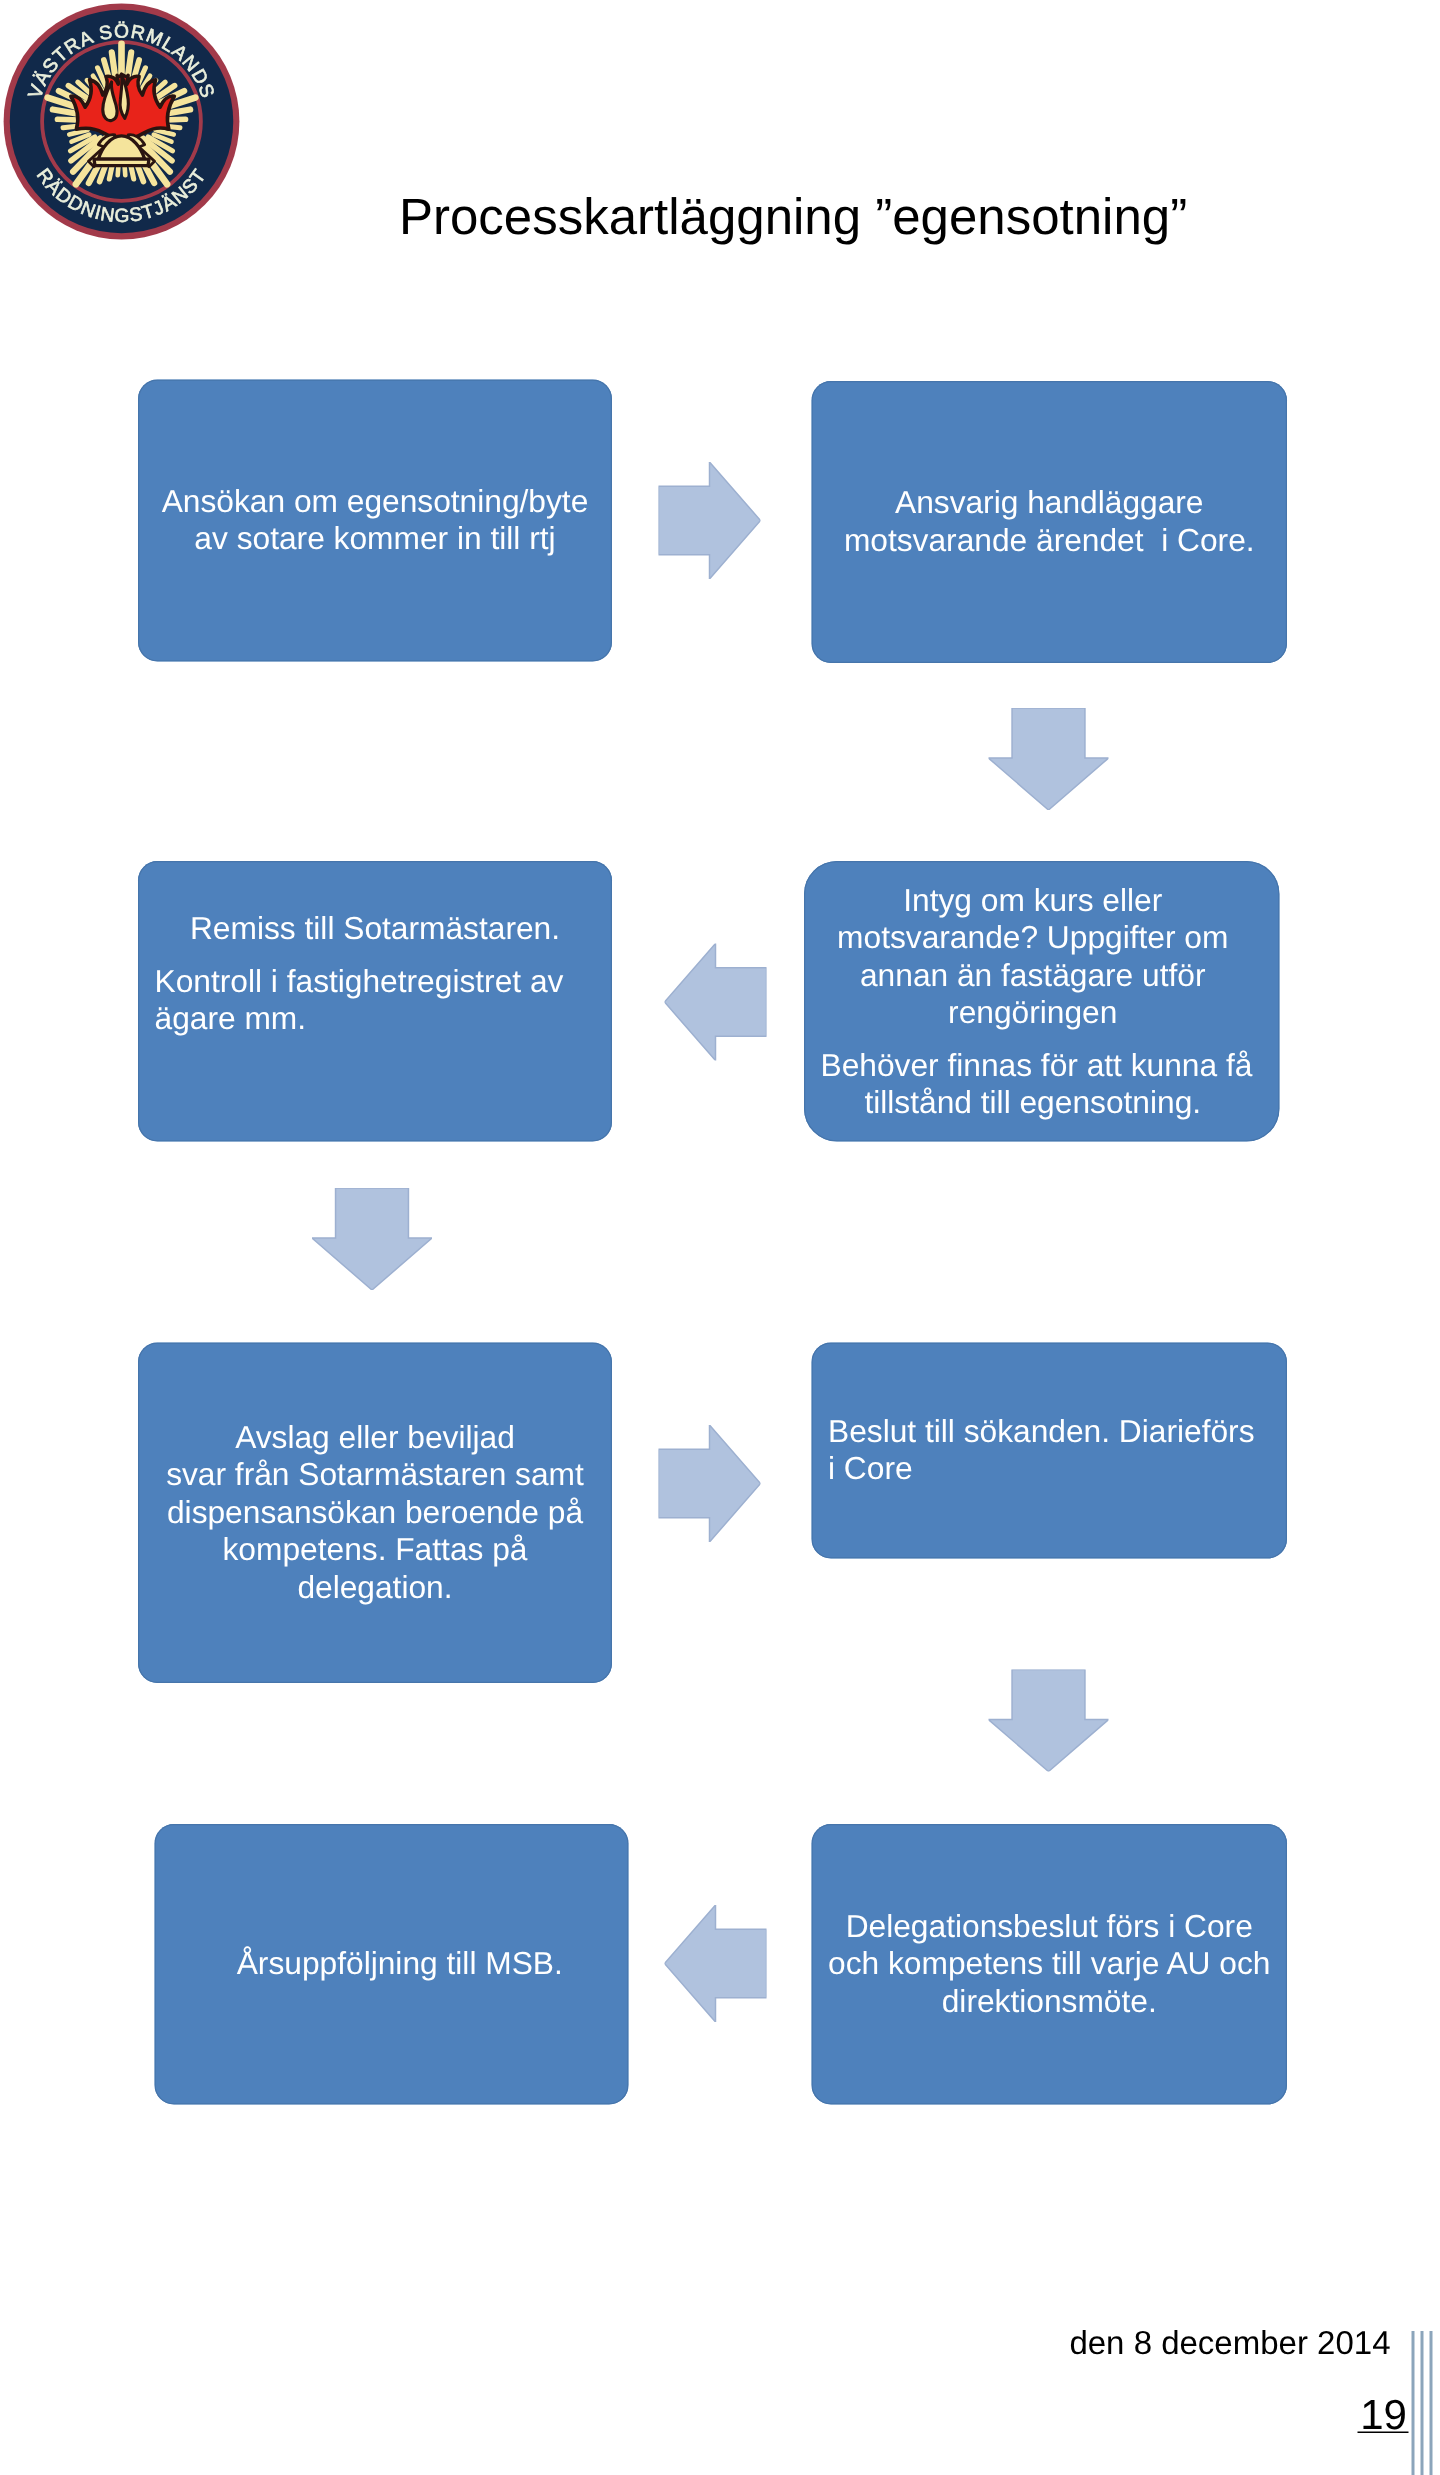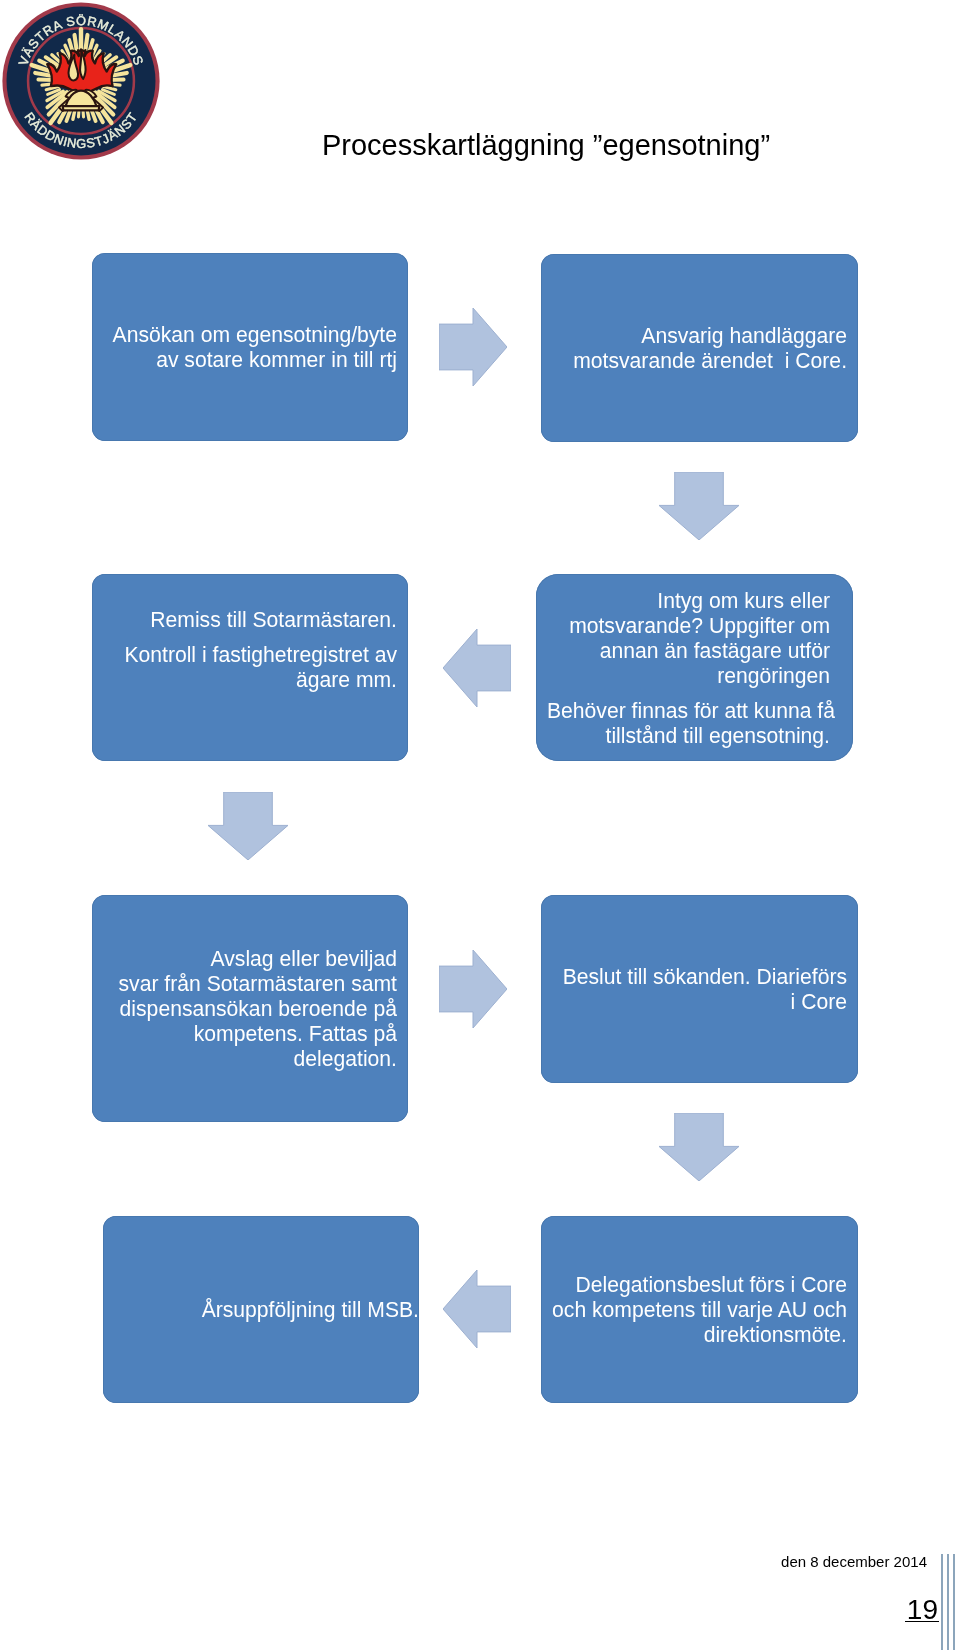--- a/index.html
+++ b/index.html
@@ -2,33 +2,33 @@
 <html><head>
 <meta charset="utf-8">
 <style>
   html, body { margin:0; padding:0; background:#ffffff; }
   body { width:960px; height:1650px; position:relative; overflow:hidden;
          font-family:"Liberation Sans", sans-serif; }
   .stage { position:absolute; left:0; top:0; width:960px; height:1650px; }
   .logo-wrap { position:absolute; left:2px; top:2px; width:158px; height:158px; }
   .lgtxt { font-family:"Liberation Sans", sans-serif; font-size:16.2px; fill:#EAEFDC;
            letter-spacing:0.9px; font-weight:400; paint-order:stroke; stroke:#EAEFDC; stroke-width:0.55px; }
-  .title { position:absolute; left:266px; top:126px; width:560px; text-align:center;
-           color:#000; font-size:29px; line-height:38px; white-space:nowrap; }
+  .title { position:absolute; left:266px; top:126px; width:560px; 
+           color:#000; font-size:34px; line-height:38px; white-space:nowrap; }
   .box { position:absolute; background:#4E81BC; border-radius:13px; color:#fff;
          box-shadow:inset 0 0 0 0.8px #4675AB;
          box-sizing:border-box; display:flex; flex-direction:column; justify-content:center;
          font-size:21.15px; line-height:25.0px; }
   .box p { margin:0; text-align:center; }
   .box p.left { text-align:left; }
-  .box .ln { display:block; white-space:pre;text-align:right; }
+  .box .ln { display:block; white-space:pre; }
   .box .gap { height:10px; }
   .arrow { position:absolute; }
   .footer-date { position:absolute; left:0; top:1549px; width:927px; text-align:right;
-                 color:#000; font-size:15px; line-height:26px; }
+                 color:#000; font-size:22px; line-height:26px; }
   .page-num { position:absolute; left:0; top:1593px; width:939px; text-align:right;
               color:#000; font-size:28px; line-height:34px; }
   .page-num span { display:inline-block; border-bottom:1.8px solid #000; padding:0 1px 0 2px; line-height:22px; }
   .vline { position:absolute; top:1554px; height:96px; width:1.7px; background:#8CA5BB; }
 </style>
 </head>
 <body>
 
 <div class="stage">
 <div class="logo-wrap"><svg viewBox="0 0 200 200" width="158" height="158">
@@ -157,21 +157,21 @@
     </div>
 <div class="box" style="left:92px;top:895px;width:316px;height:227px;padding-left:11px;padding-right:11px;">
       <p class="p">
         <span class="ln">Avslag eller beviljad</span>
         <span class="ln">svar från Sotarmästaren samt</span>
         <span class="ln">dispensansökan beroende på</span>
         <span class="ln">kompetens. Fattas på</span>
         <span class="ln">delegation.</span>
       </p>
     </div>
-<div class="box" style="left:541px;top:895px;width:317px;height:188px;padding-left:11px;padding-right:11px;">
+<div class="box" style="left:541px;top:895px;width:317px;height:144px;padding-left:11px;padding-right:11px;">
       <p class="p left">
         <span class="ln">Beslut till sökanden. Diarieförs</span>
         <span class="ln">i Core</span>
       </p>
     </div>
 <div class="box" style="left:103px;top:1216px;width:316px;height:187px;padding-left:11px;">
       <p class="p">
         <span class="ln">Årsuppföljning till MSB.</span>
       </p>
     </div>

